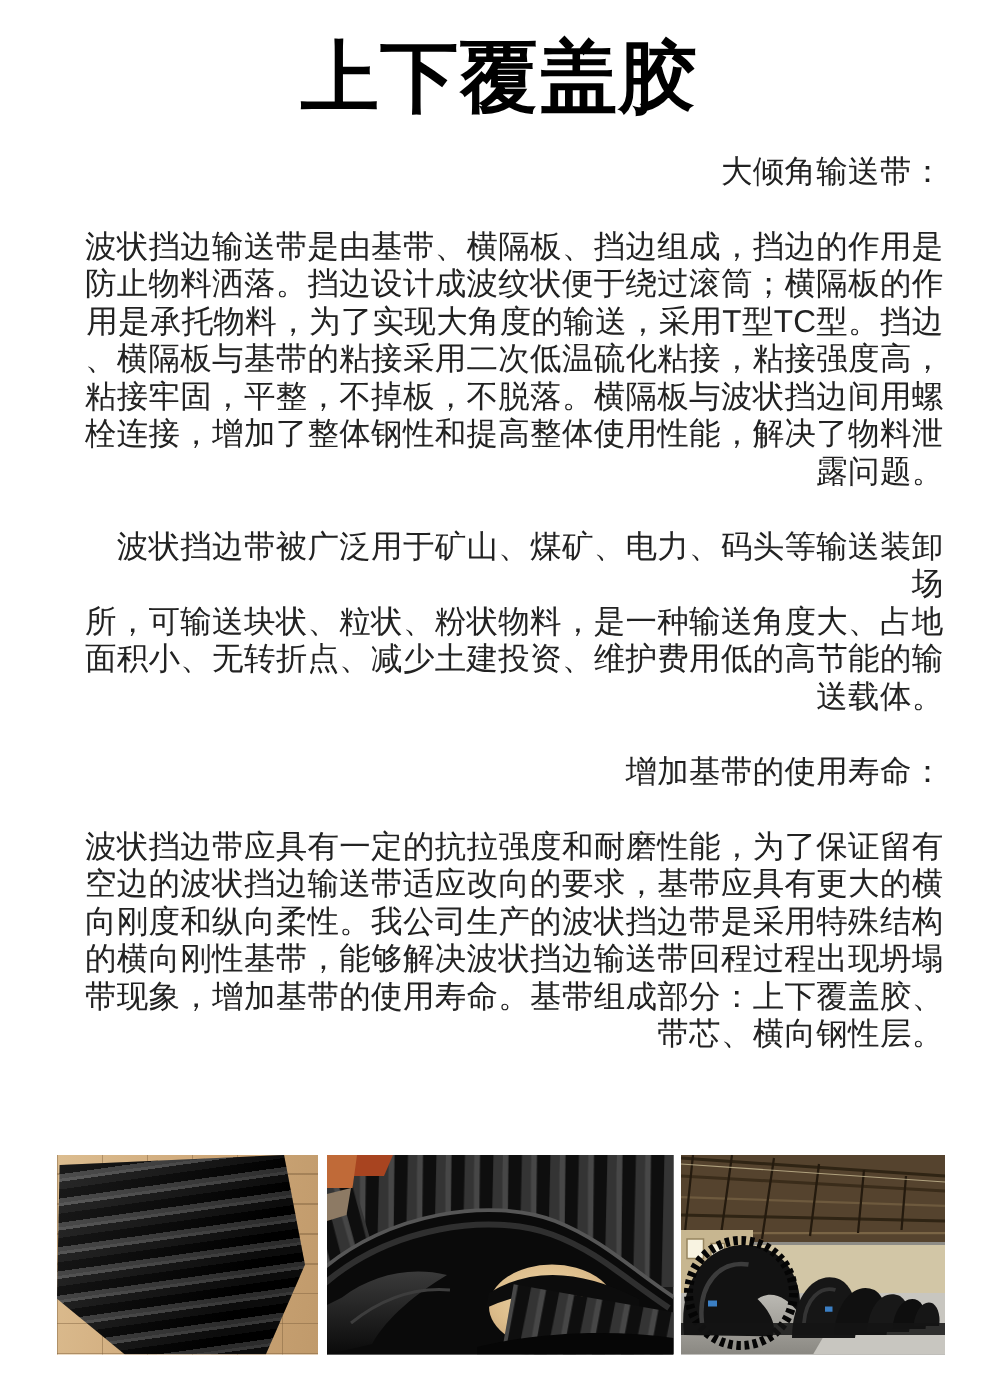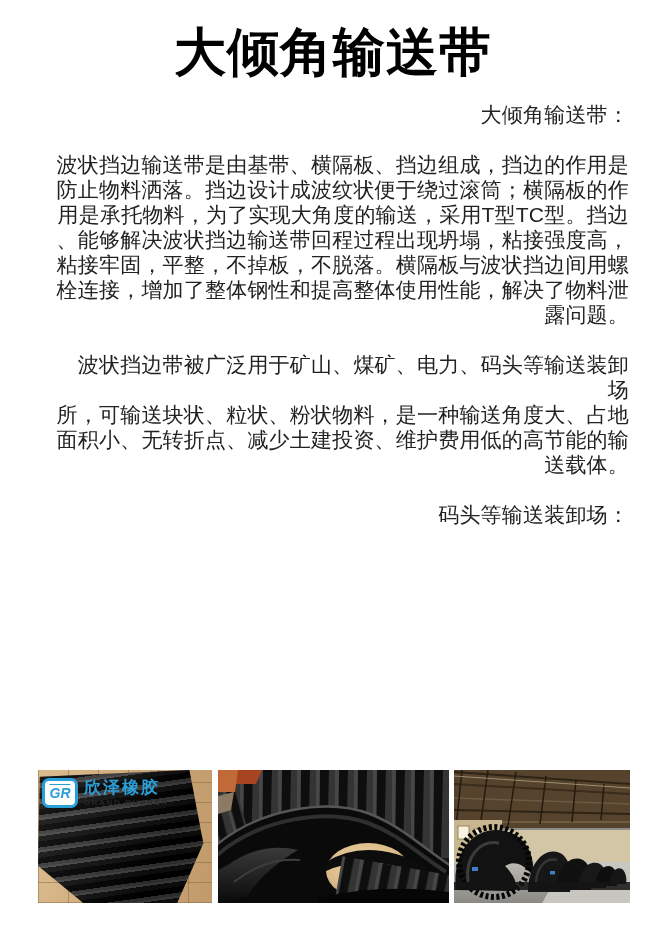--- a/index.html
+++ b/index.html
@@ -51,50 +51,49 @@
   .logo-en{color:#2a2a2a;font-size:8px;font-weight:700;letter-spacing:1.6px;opacity:.85;margin-top:1px;}
   .photo2{width:231px;margin-right:5px;background:#161616;}
   .photo3{width:176px;background:#8e8c86;}
   .photo svg{display:block;}
 </style>
 </head>
 <body>
 
 <div class="page">
 
-  <h1 class="title"><span>大倾角输送带</span></h1>
+  <h1 class="title"><span>上下覆盖胶</span></h1>
 
   <div class="content">
     <p class="para">大倾角输送带：</p>
     <p class="para">波状挡边输送带是由基带、横隔板、挡边组成，挡边的作用是
 防止物料洒落。挡边设计成波纹状便于绕过滚筒；横隔板的作
 用是承托物料，为了实现大角度的输送，采用T型TC型。挡边
-、能够解决波状挡边输送带回程过程出现坍塌，粘接强度高，
+、横隔板与基带的粘接采用二次低温硫化粘接，粘接强度高，
 粘接牢固，平整，不掉板，不脱落。横隔板与波状挡边间用螺
 栓连接，增加了整体钢性和提高整体使用性能，解决了物料泄
 露问题。</p>
     <p class="para">　波状挡边带被广泛用于矿山、煤矿、电力、码头等输送装卸场
 所，可输送块状、粒状、粉状物料，是一种输送角度大、占地
 面积小、无转折点、减少土建投资、维护费用低的高节能的输
 送载体。</p>
-    <p class="para">码头等输送装卸场：</p>
+    <p class="para">增加基带的使用寿命：</p>
+    <p class="para">波状挡边带应具有一定的抗拉强度和耐磨性能，为了保证留有
+空边的波状挡边输送带适应改向的要求，基带应具有更大的横
+向刚度和纵向柔性。我公司生产的波状挡边带是采用特殊结构
+的横向刚性基带，能够解决波状挡边输送带回程过程出现坍塌
+带现象，增加基带的使用寿命。基带组成部分：上下覆盖胶、
+带芯、横向钢性层。</p>
   </div>
 
   <div class="photo-row">
 
     <div class="photo photo1">
       <div class="rubber-panel"></div>
       <div class="rubber-shadow"></div>
-      <div class="logo">
-        <div class="logo-badge">GR</div>
-        <div>
-          <div class="logo-cn">欣泽橡胶</div>
-          <div class="logo-en">GRAND RUBBER</div>
-        </div>
-      </div>
     </div>
 
     <div class="photo photo2">
       <svg width="231" height="133" viewBox="0 0 231 133">
         <defs>
           <pattern id="fins" width="19" height="95" patternUnits="userSpaceOnUse">
             <rect width="19" height="95" fill="#343434"></rect>
             <path d="M3,0 h13 l-2,88 h-9 z" fill="#0e0e0e"></path>
             <path d="M3,0 h4 l-1,88 h-3 z" fill="#474747"></path>
           </pattern>

